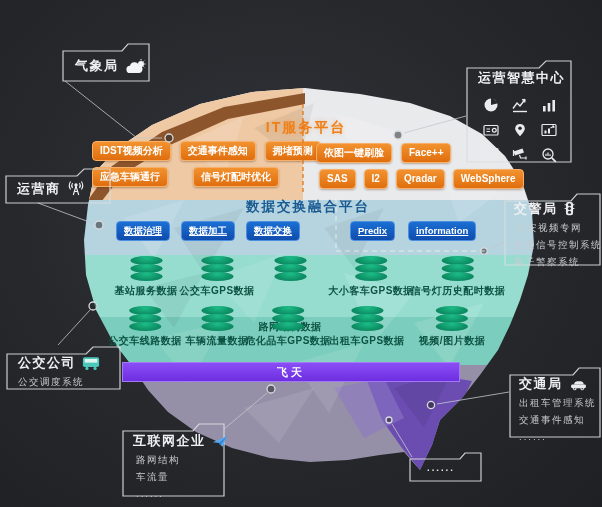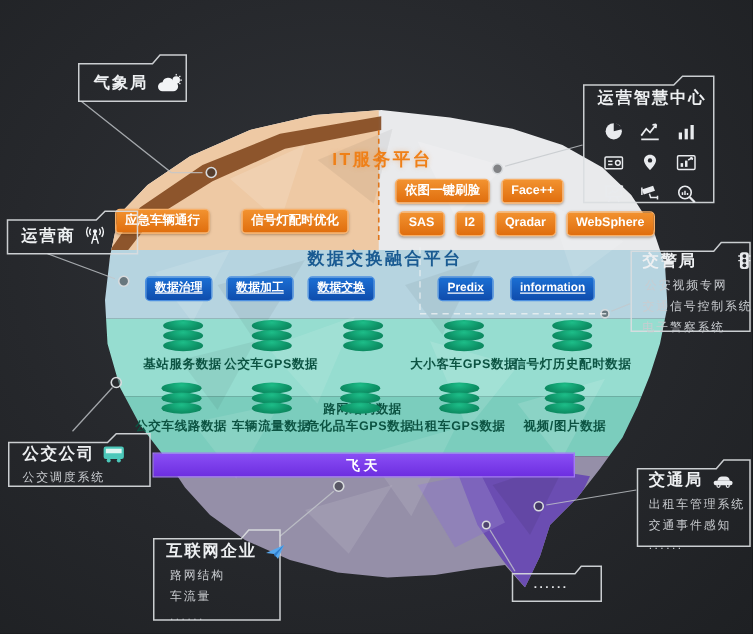--- a/index.html
+++ b/index.html
@@ -117,20 +117,25 @@
       <path d="M467 68 V162 H571 V61 H546 L539 68 Z"></path>
       <path d="M505 201 V265 H600 V194 H577 L571 201 Z"></path>
       <path d="M510 375 V437 H600 V368 H579 L573 375 Z"></path>
       <path d="M410 459 V481 H481 V453 H465 L460 459 Z"></path>
     </g>
   </svg>
 
   <div class="it-title">IT服务平台</div>
   <div class="dp-title">数据交换融合平台</div>
 
+  <div class="row" style="left:92px;top:141px;gap:9px;">
+    <div class="chip chip-orange">IDST视频分析</div>
+    <div class="chip chip-orange">交通事件感知</div>
+    <div class="chip chip-orange">拥堵预测</div>
+  </div>
   <div class="row" style="left:92px;top:167px;gap:25px;">
     <div class="chip chip-orange">应急车辆通行</div>
     <div class="chip chip-orange">信号灯配时优化</div>
   </div>
   <div class="row" style="left:316px;top:143px;gap:9px;">
     <div class="chip chip-orange">依图一键刷脸</div>
     <div class="chip chip-orange">Face++</div>
   </div>
   <div class="row" style="left:319px;top:169px;gap:8px;">
     <div class="chip chip-orange">SAS</div>
@@ -357,21 +362,21 @@
         <svg width="16" height="16" viewBox="0 0 16 16" stroke="#e9ebee" fill="none">
           <circle cx="7" cy="7" r="5" stroke-width="1.3"></circle>
             <path d="M10.8 10.8 L14.8 14.8" stroke-width="1.8"></path>
           <path d="M5 9 V6.8 M7 9 V5.5 M9 9 V7.3" stroke-width="1.2"></path>
         </svg>
       </span>
     </div>
   </div>
 
   <div class="box" style="left:504px;top:192px;width:97px;height:74px;">
-    <div class="box-title" style="margin:8px 0 0 10px;justify-content:space-between;">
+    <div class="box-title" style="margin:8px 0 0 10px;">
       <span>交警局</span>
       <span class="icon">
         <svg width="11" height="16" viewBox="0 0 12 18">
           <rect x="2" y="1" width="8" height="15" rx="2.5" fill="#e9ebee"></rect>
           <circle cx="6" cy="4.3" r="1.7" fill="#26282d"></circle>
             <circle cx="6" cy="8.5" r="1.7" fill="#26282d"></circle>
             <circle cx="6" cy="12.7" r="1.7" fill="#26282d"></circle>
           <path d="M0.5 4.3 H2 M10 4.3 H11.5 M0.5 8.5 H2 M10 8.5 H11.5" stroke="#e9ebee" stroke-width="1.2"></path>
         </svg>
       </span>

